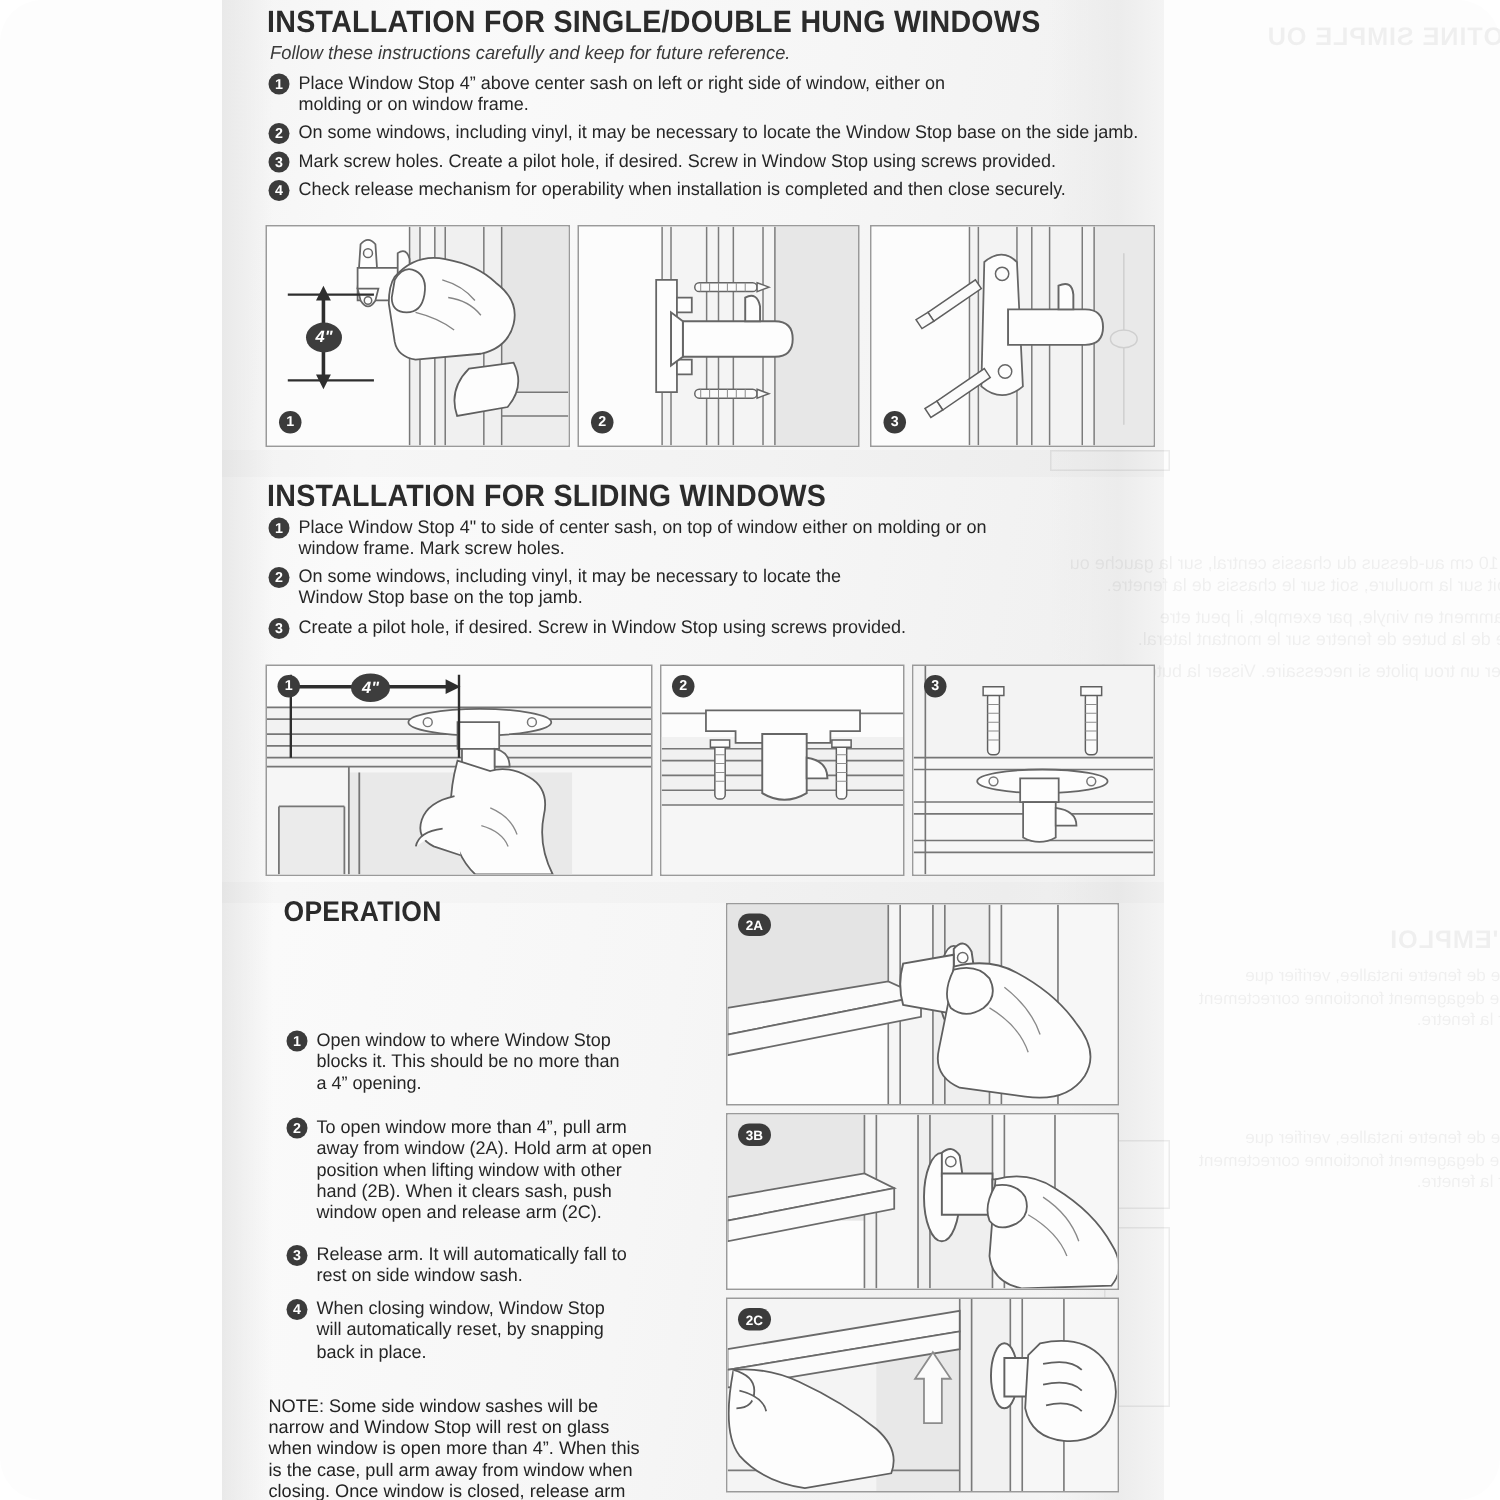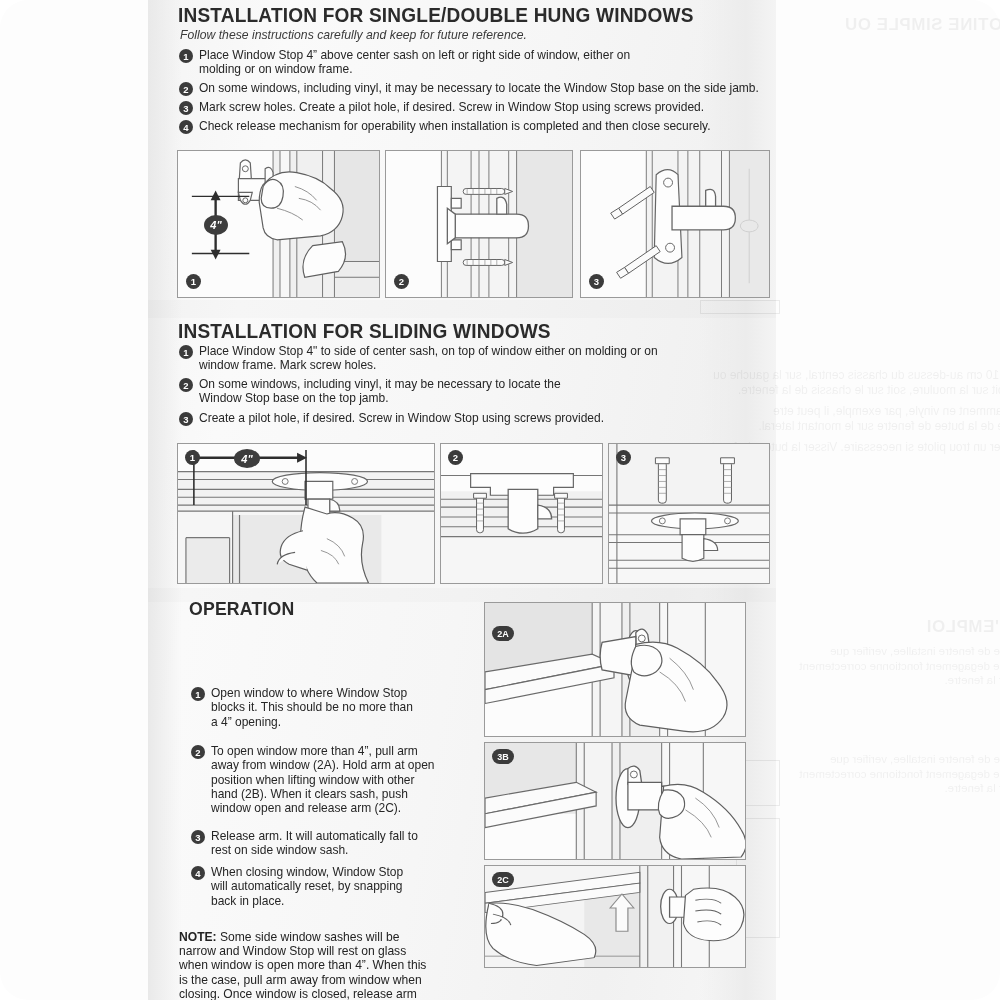--- a/index.html
+++ b/index.html
@@ -84,21 +84,21 @@
     font-family: "Liberation Sans", sans-serif;
   }
   .step-text {
     font-size: 12.2px; color: #262626; line-height: 1.17;
     white-space: pre-line;
     transform: scaleX(.985); transform-origin: left top;
   }
 
   
   .note { position:absolute; font-size:12.1px; color:#232323; line-height:1.17; white-space:pre-line; }
-  .note b { font-weight:bold; }
+  .note b { font-weight:normal; }
 
   
   .panel {
     position: absolute;
     border: 1px solid #9a9a9a;
     background: #fbfbfb;
     overflow: hidden;
   }
   .panel svg { display:block; width:100%; height:100%; }
 
@@ -551,21 +551,21 @@
 
         <g fill="#fdfdfd" stroke="#5f5f5f" stroke-width="1.2">
           <path d="M152 42 q24 -6 42 4 q26 14 40 34 q16 20 6 36 q-12 18 -40 14 l-44 -6 q-18 -8 -14 -26 l8 -40 z"></path>
           <path d="M152 44 q16 -4 24 6 q6 12 -4 20 q-12 8 -22 0 q-6 -10 2 -26 z"></path>
         </g>
         <g stroke="#8a8a8a" fill="none" stroke-width=".9">
           <path d="M186 56 q18 14 24 32"></path>
           <path d="M176 70 q20 12 26 30"></path>
         </g>
       </svg>
-      <div class="pnum wide" style="left:7px;top:23px">2A</div>
+      <div class="pnum wide" style="left:7px;top:6px">2A</div>
     </div>
 
     <div class="panel" style="left:484px;top:742px;width:262px;height:118px">
       <svg viewBox="0 0 262 118" preserveAspectRatio="none">
         <rect width="262" height="118" fill="#fcfcfc"></rect>
         <rect x="0" y="0" width="92" height="72" fill="#e7e7e7"></rect>
         <rect x="92" y="0" width="36" height="118" fill="#f4f4f4"></rect>
         <rect x="128" y="0" width="50" height="118" fill="#efefef"></rect>
         <rect x="178" y="0" width="84" height="118" fill="#f7f7f7"></rect>
         <g stroke="#7a7a7a" fill="none" stroke-width="1.1">
@@ -595,21 +595,21 @@
           <path d="M180 48 q14 -2 20 8 q4 12 -6 18 q-12 6 -18 -2 q-4 -10 4 -24 z"></path>
         </g>
         <g stroke="#8a8a8a" fill="none" stroke-width=".9">
           <path d="M212 56 q18 12 24 30"></path>
           <path d="M202 68 q20 12 26 28"></path>
         </g>
       </svg>
       <div class="pnum wide" style="left:7px;top:6px">3B</div>
     </div>
 
-    <div class="panel" style="left:484px;top:865px;width:262px;height:103px">
+    <div class="panel" style="left:484px;top:865px;width:262px;height:130px">
       <svg viewBox="0 0 262 130" preserveAspectRatio="none">
         <rect width="262" height="130" fill="#fcfcfc"></rect>
         <rect x="0" y="0" width="156" height="130" fill="#f4f4f4"></rect>
         <rect x="100" y="34" width="56" height="96" fill="#e8e8e8"></rect>
         <rect x="156" y="0" width="34" height="130" fill="#f1f1f1"></rect>
         <rect x="190" y="0" width="72" height="130" fill="#f7f7f7"></rect>
         <g stroke="#7a7a7a" fill="none" stroke-width="1.1">
           <line x1="156" y1="0" x2="156" y2="130"></line>
           <line x1="164" y1="0" x2="164" y2="130"></line>
           <line x1="190" y1="0" x2="190" y2="130"></line>

